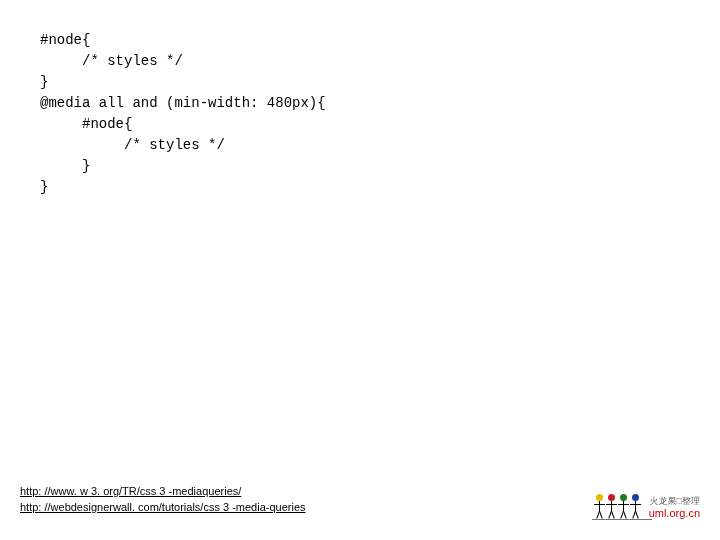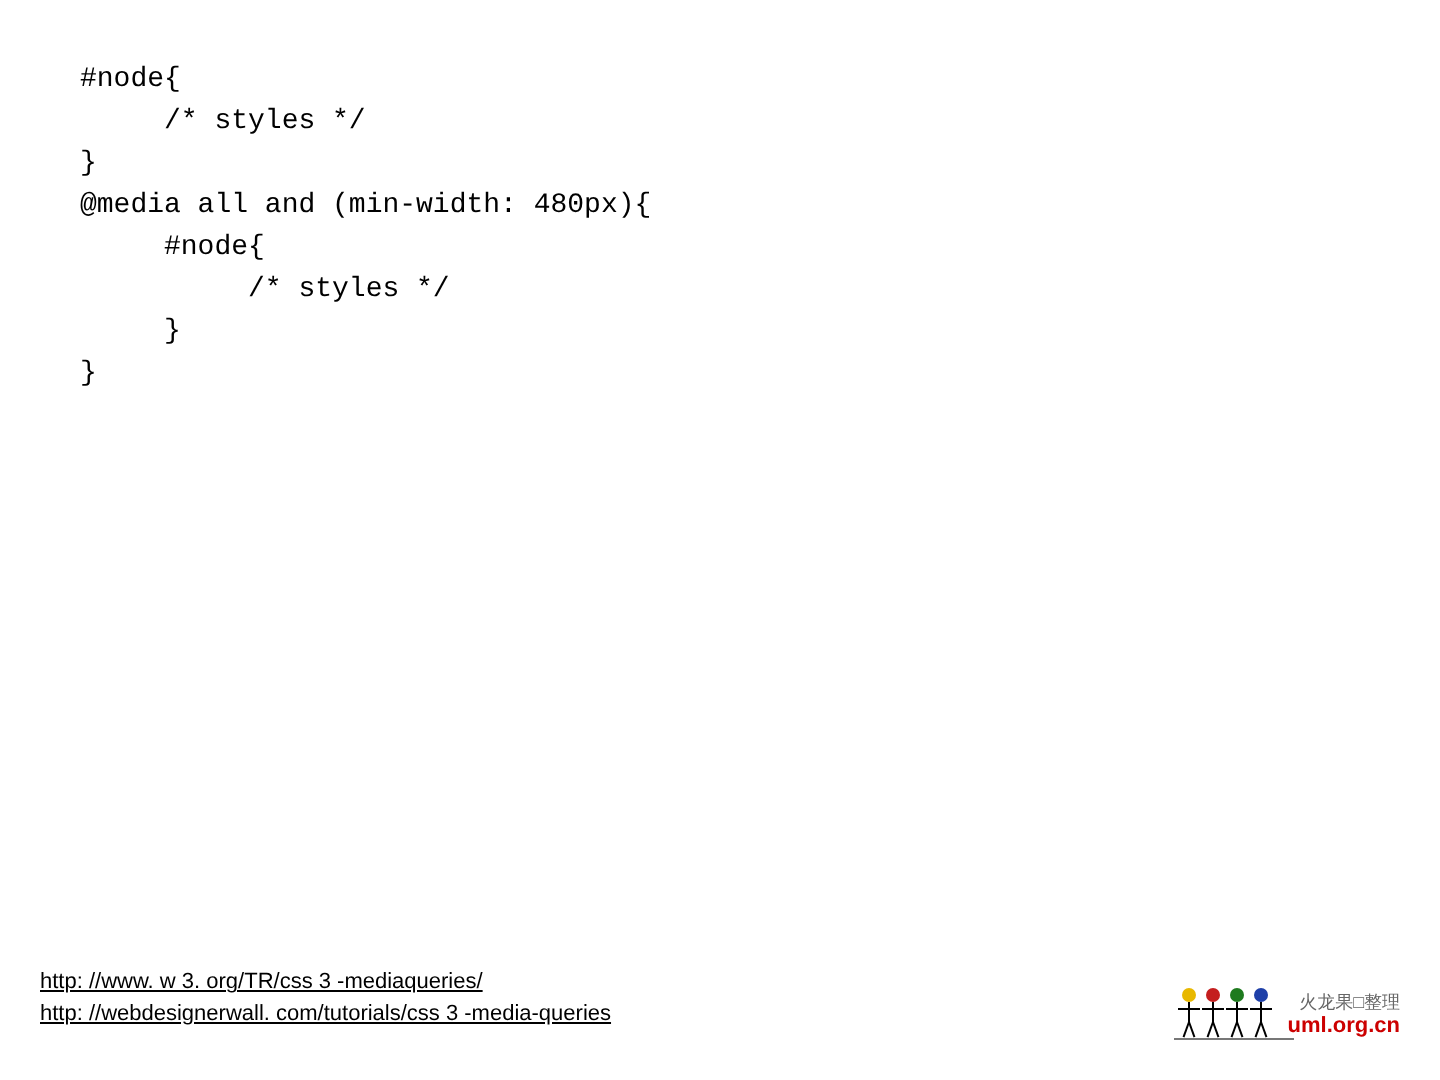--- a/index.html
+++ b/index.html
@@ -119,21 +119,21 @@
   .logo-text {
     display: flex;
     flex-direction: column;
     font-size: 9px;
     color: #666;
     line-height: 1.2;
     align-items: flex-end;
   }
   .logo-text .brand {
     color: #c00;
-    font-weight: bold;
+    font-weight: normal;
     font-size: 11px;
   }
 </style>
 </head>
 <body>
 
 <div class="slide">
 
   <pre class="code-block">#node{
      /* styles */

